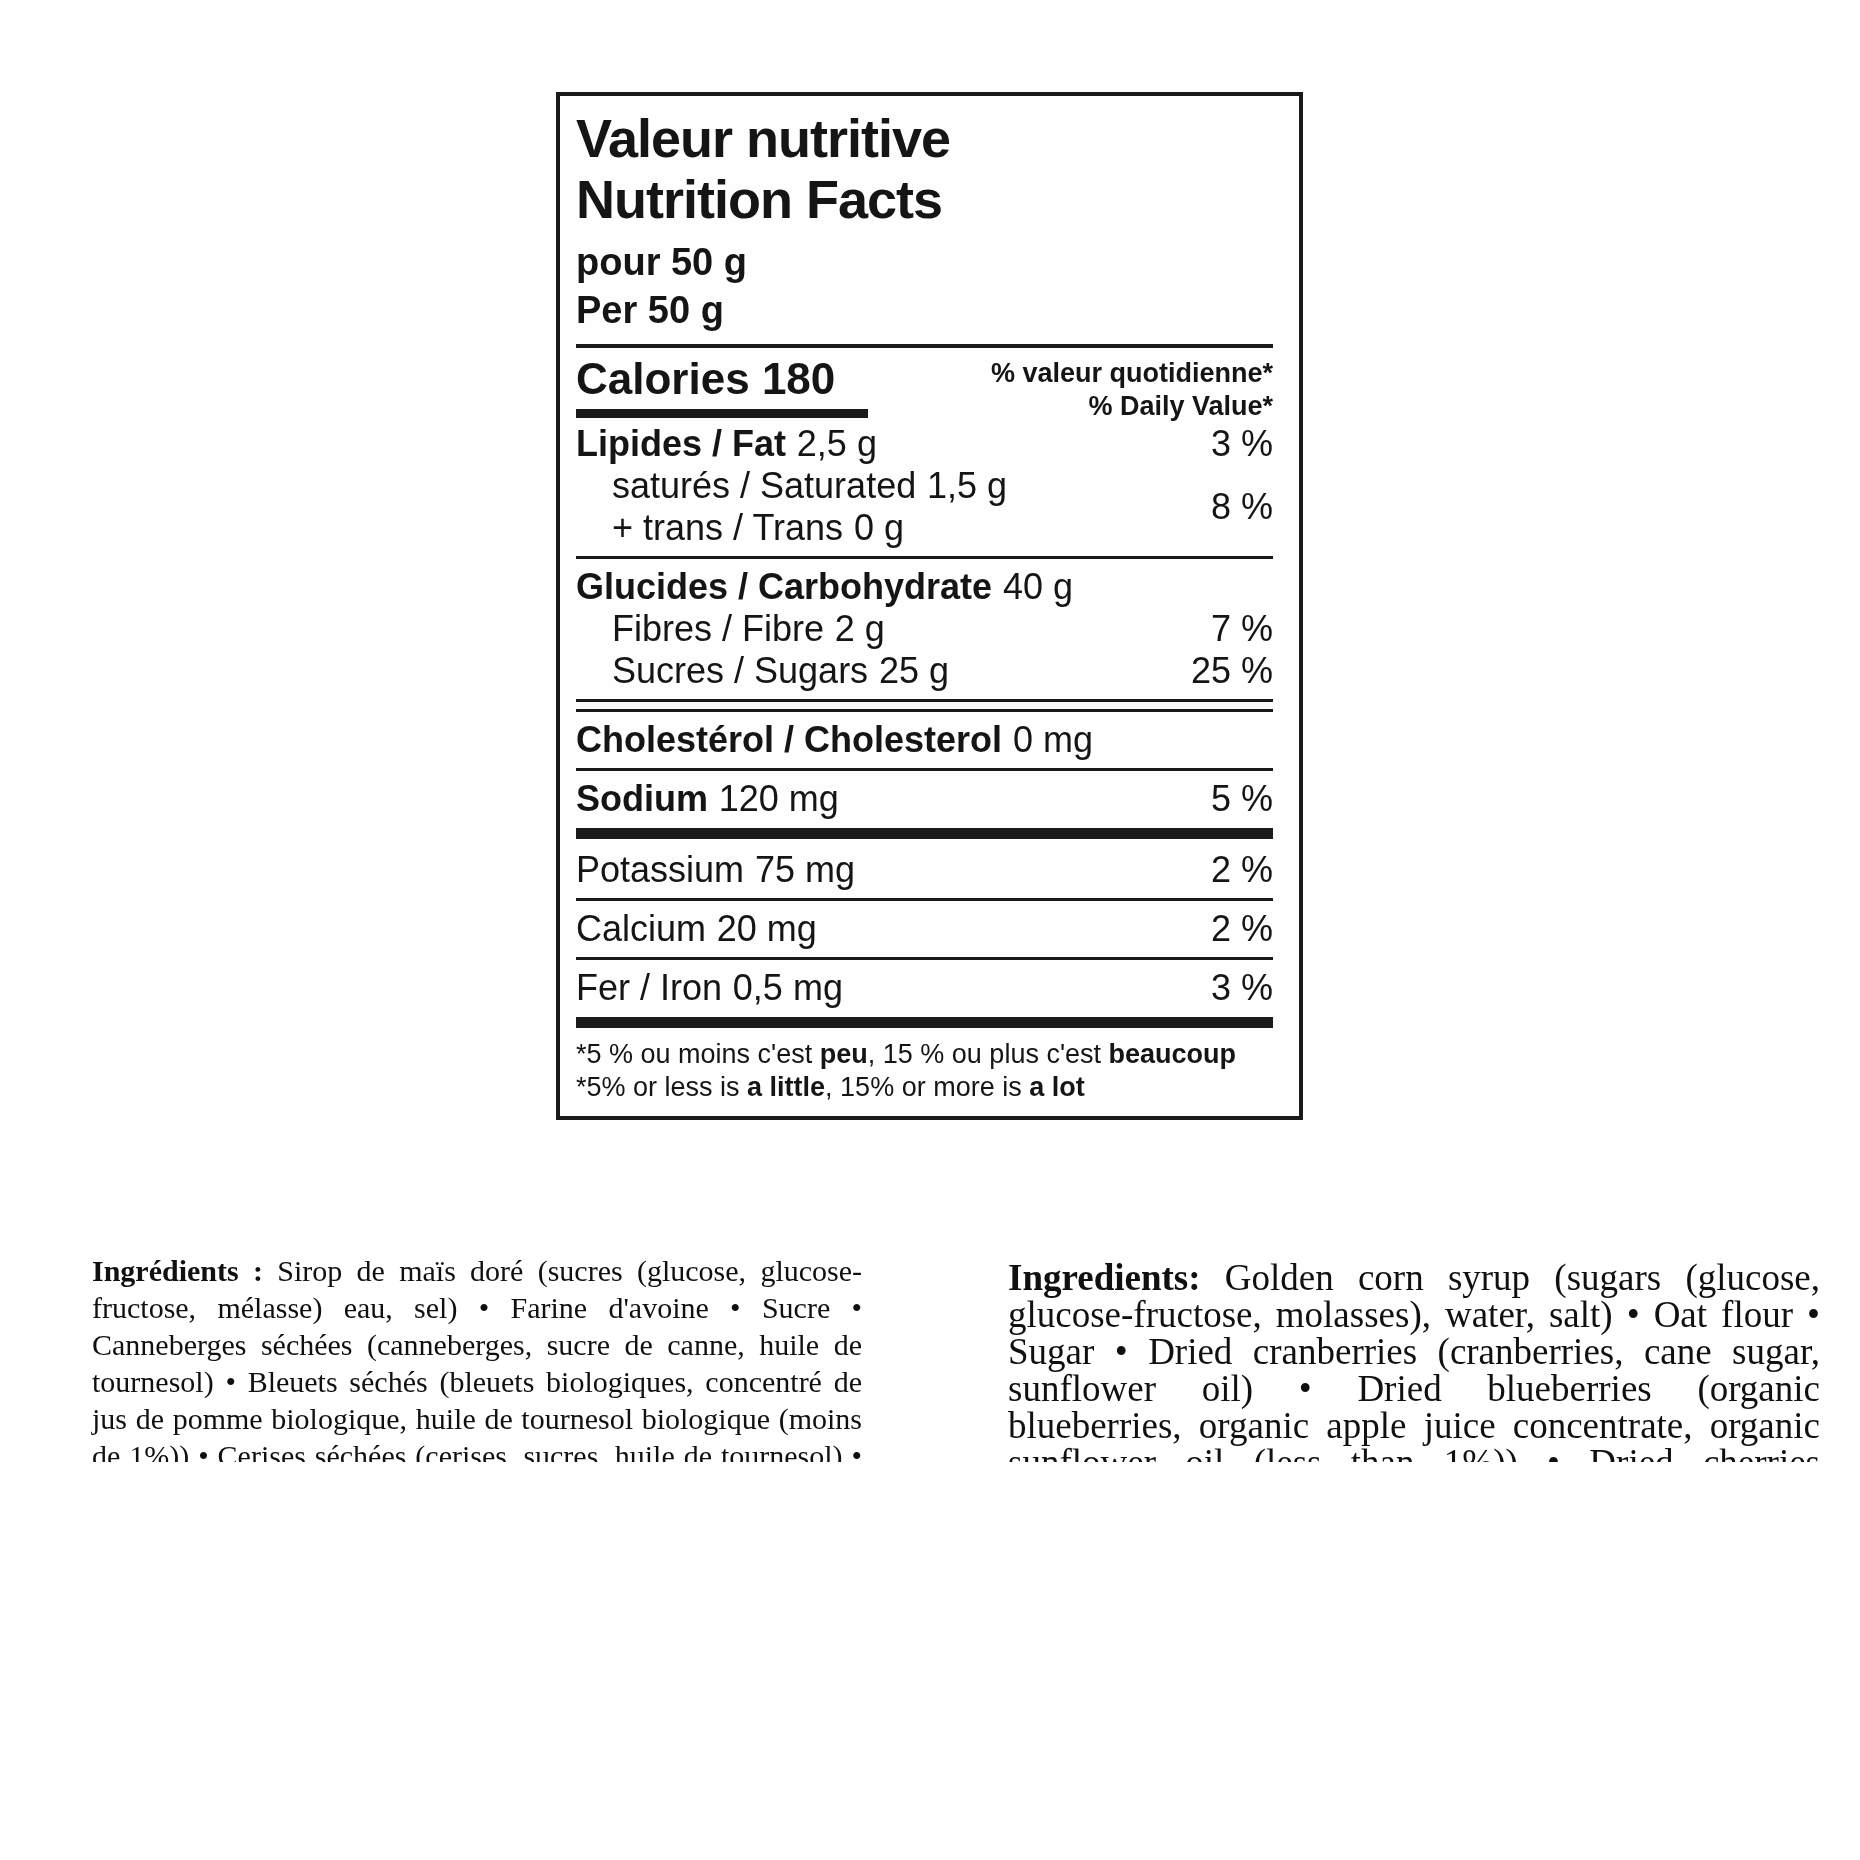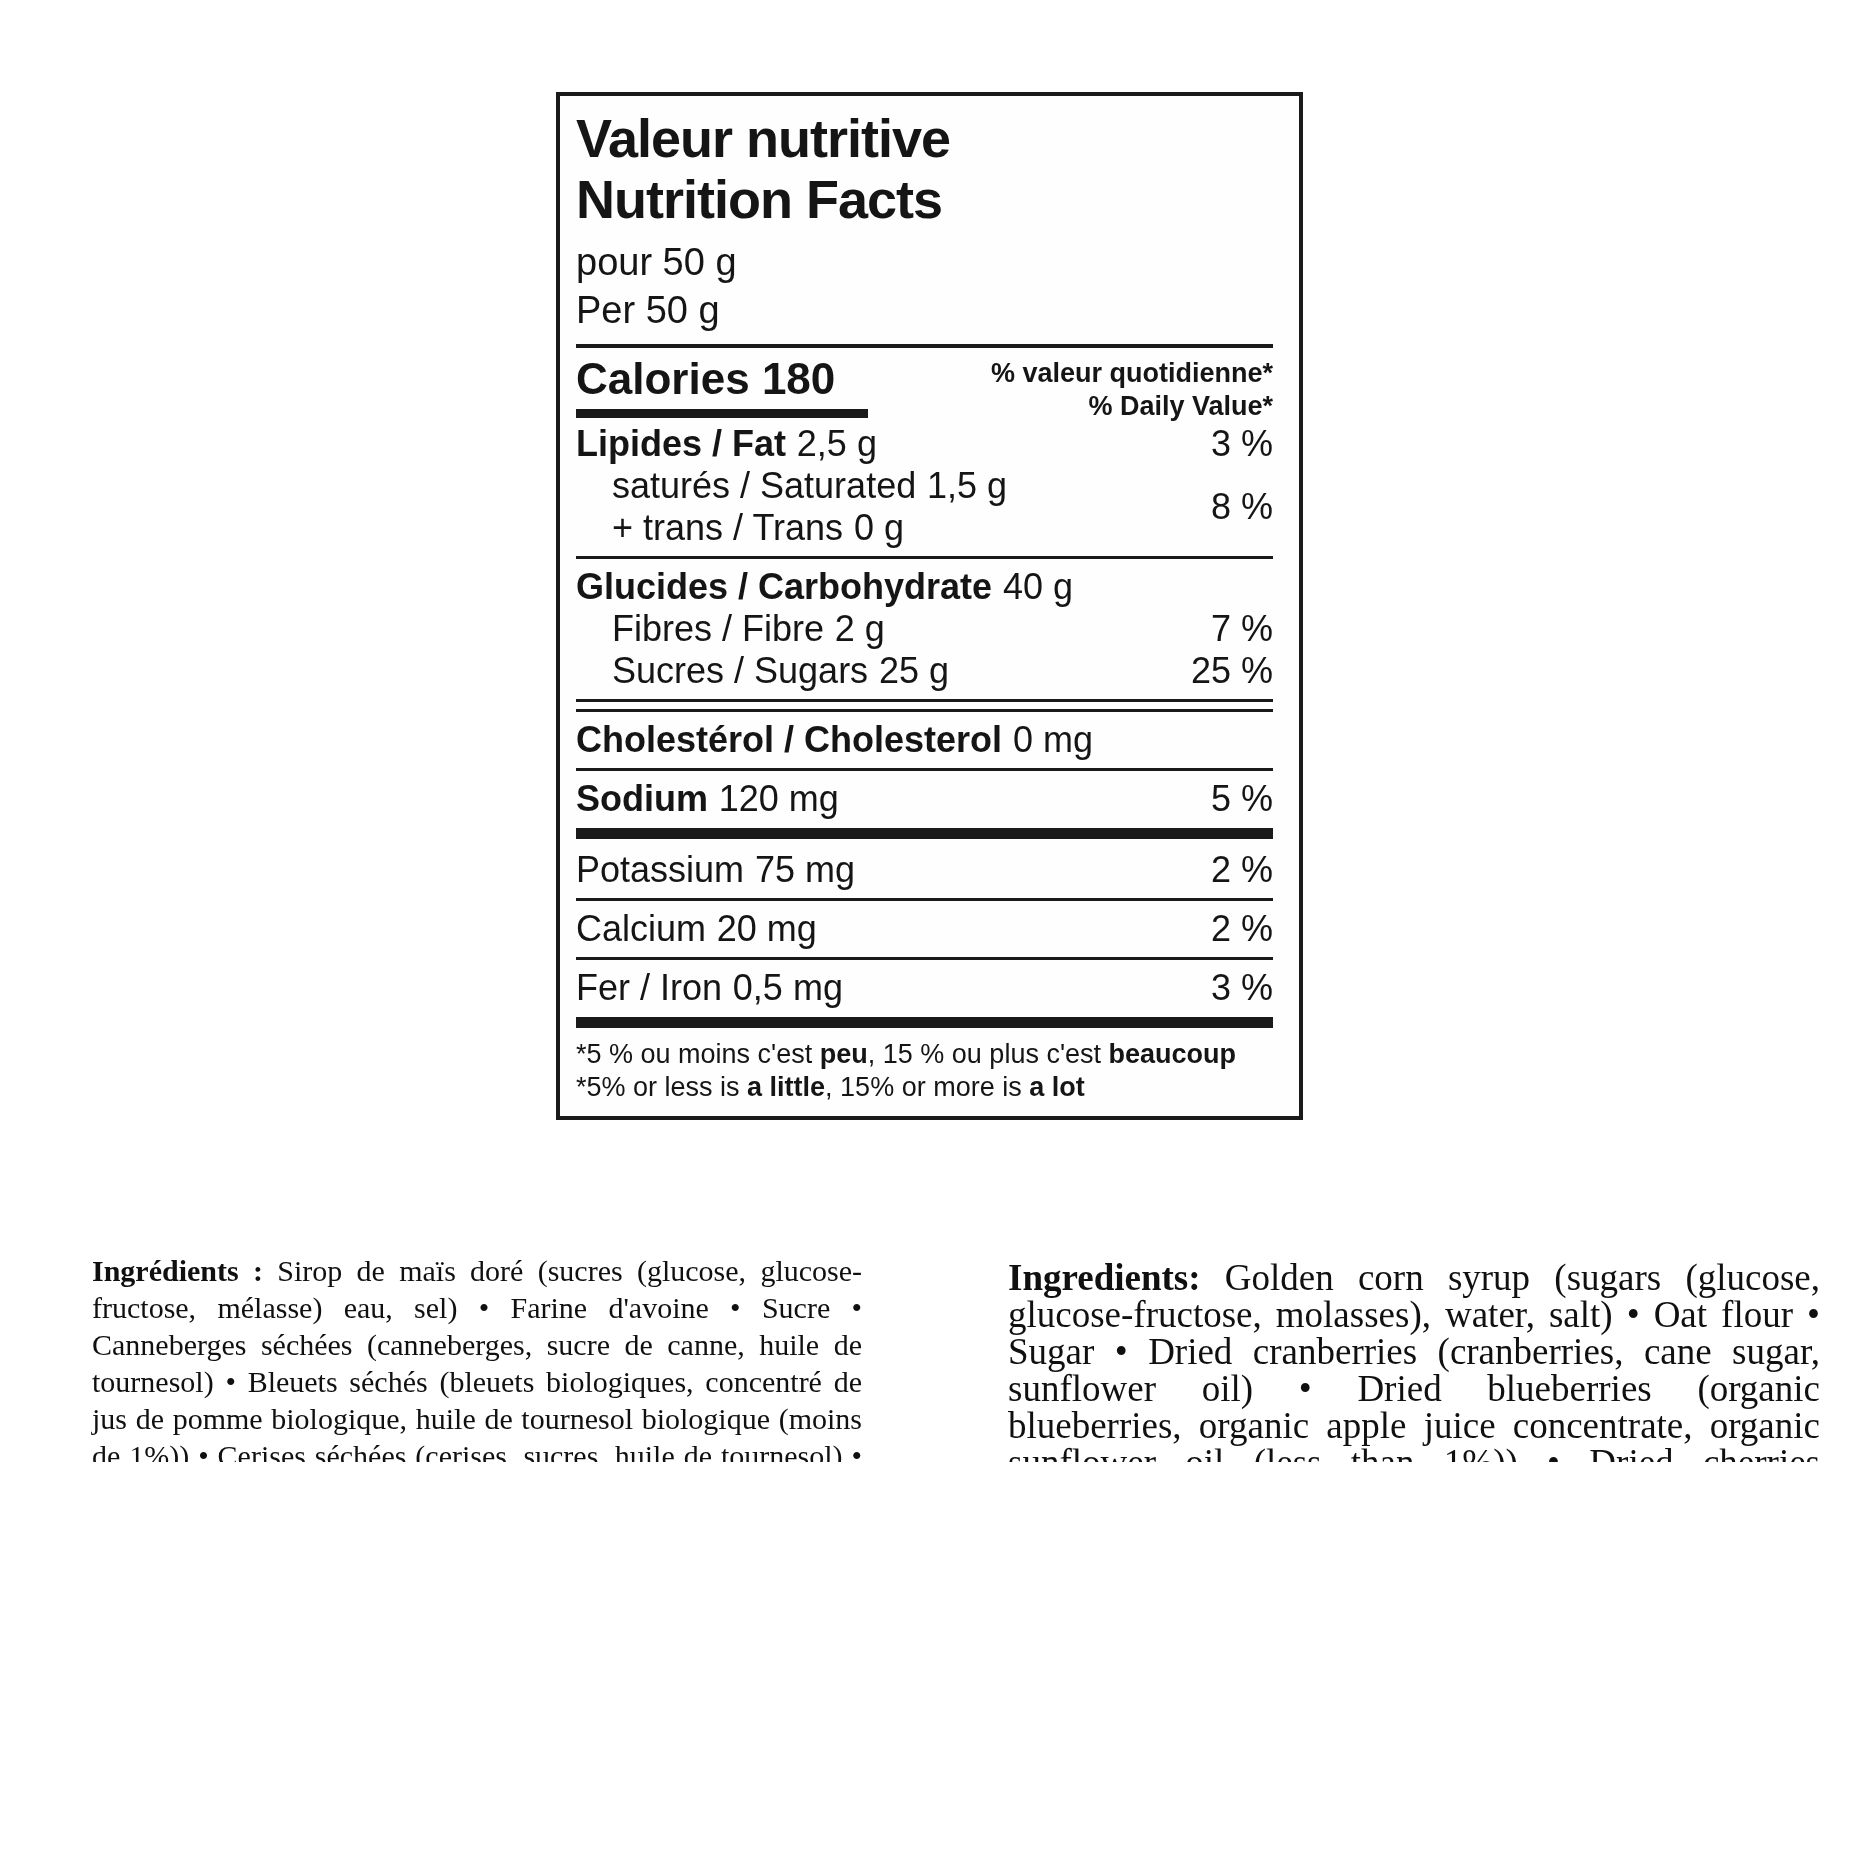--- a/index.html
+++ b/index.html
@@ -4,21 +4,21 @@
 <style>
   html,body{margin:0;padding:0;background:#fff;}
   .canvas{position:relative;width:1860px;height:1462px;background:#ffffff;overflow:hidden;
           color:#151515;}
   
   .nft{position:absolute;left:556px;top:92px;width:747px;box-sizing:border-box;
        border:4px solid #1a1a1a;background:#fefefe;
        padding:12px 26px 12px 16px;
        font-family:"Liberation Sans","DejaVu Sans",sans-serif;}
   .nft-title{font-size:54px;font-weight:bold;line-height:61px;letter-spacing:-1px;}
-  .serving{font-size:38px;line-height:48px;}
+  .serving{font-size:38px;line-height:48px;font-weight:bold;}
   .serving.first{margin-top:8px;}
   .rule{border:0;border-top:3px solid #1a1a1a;margin:7px 0;}
   .rule.top{border-top-width:4px;margin:10px 0 6px 0;}
   .rule.thick{border-top-width:11px;margin:8px 0 10px 0;}
   .cal-section{display:flex;justify-content:space-between;align-items:flex-start;margin-top:6px;}
   .cal-left{font-size:44px;font-weight:bold;line-height:50px;}
   .cal-bar{height:9px;background:#1a1a1a;width:292px;margin-top:5px;}
   .dv-header{text-align:right;font-size:27px;font-weight:bold;line-height:33px;padding-top:3px;}
   .row{display:flex;justify-content:space-between;align-items:center;
        font-size:36px;line-height:42px;}

